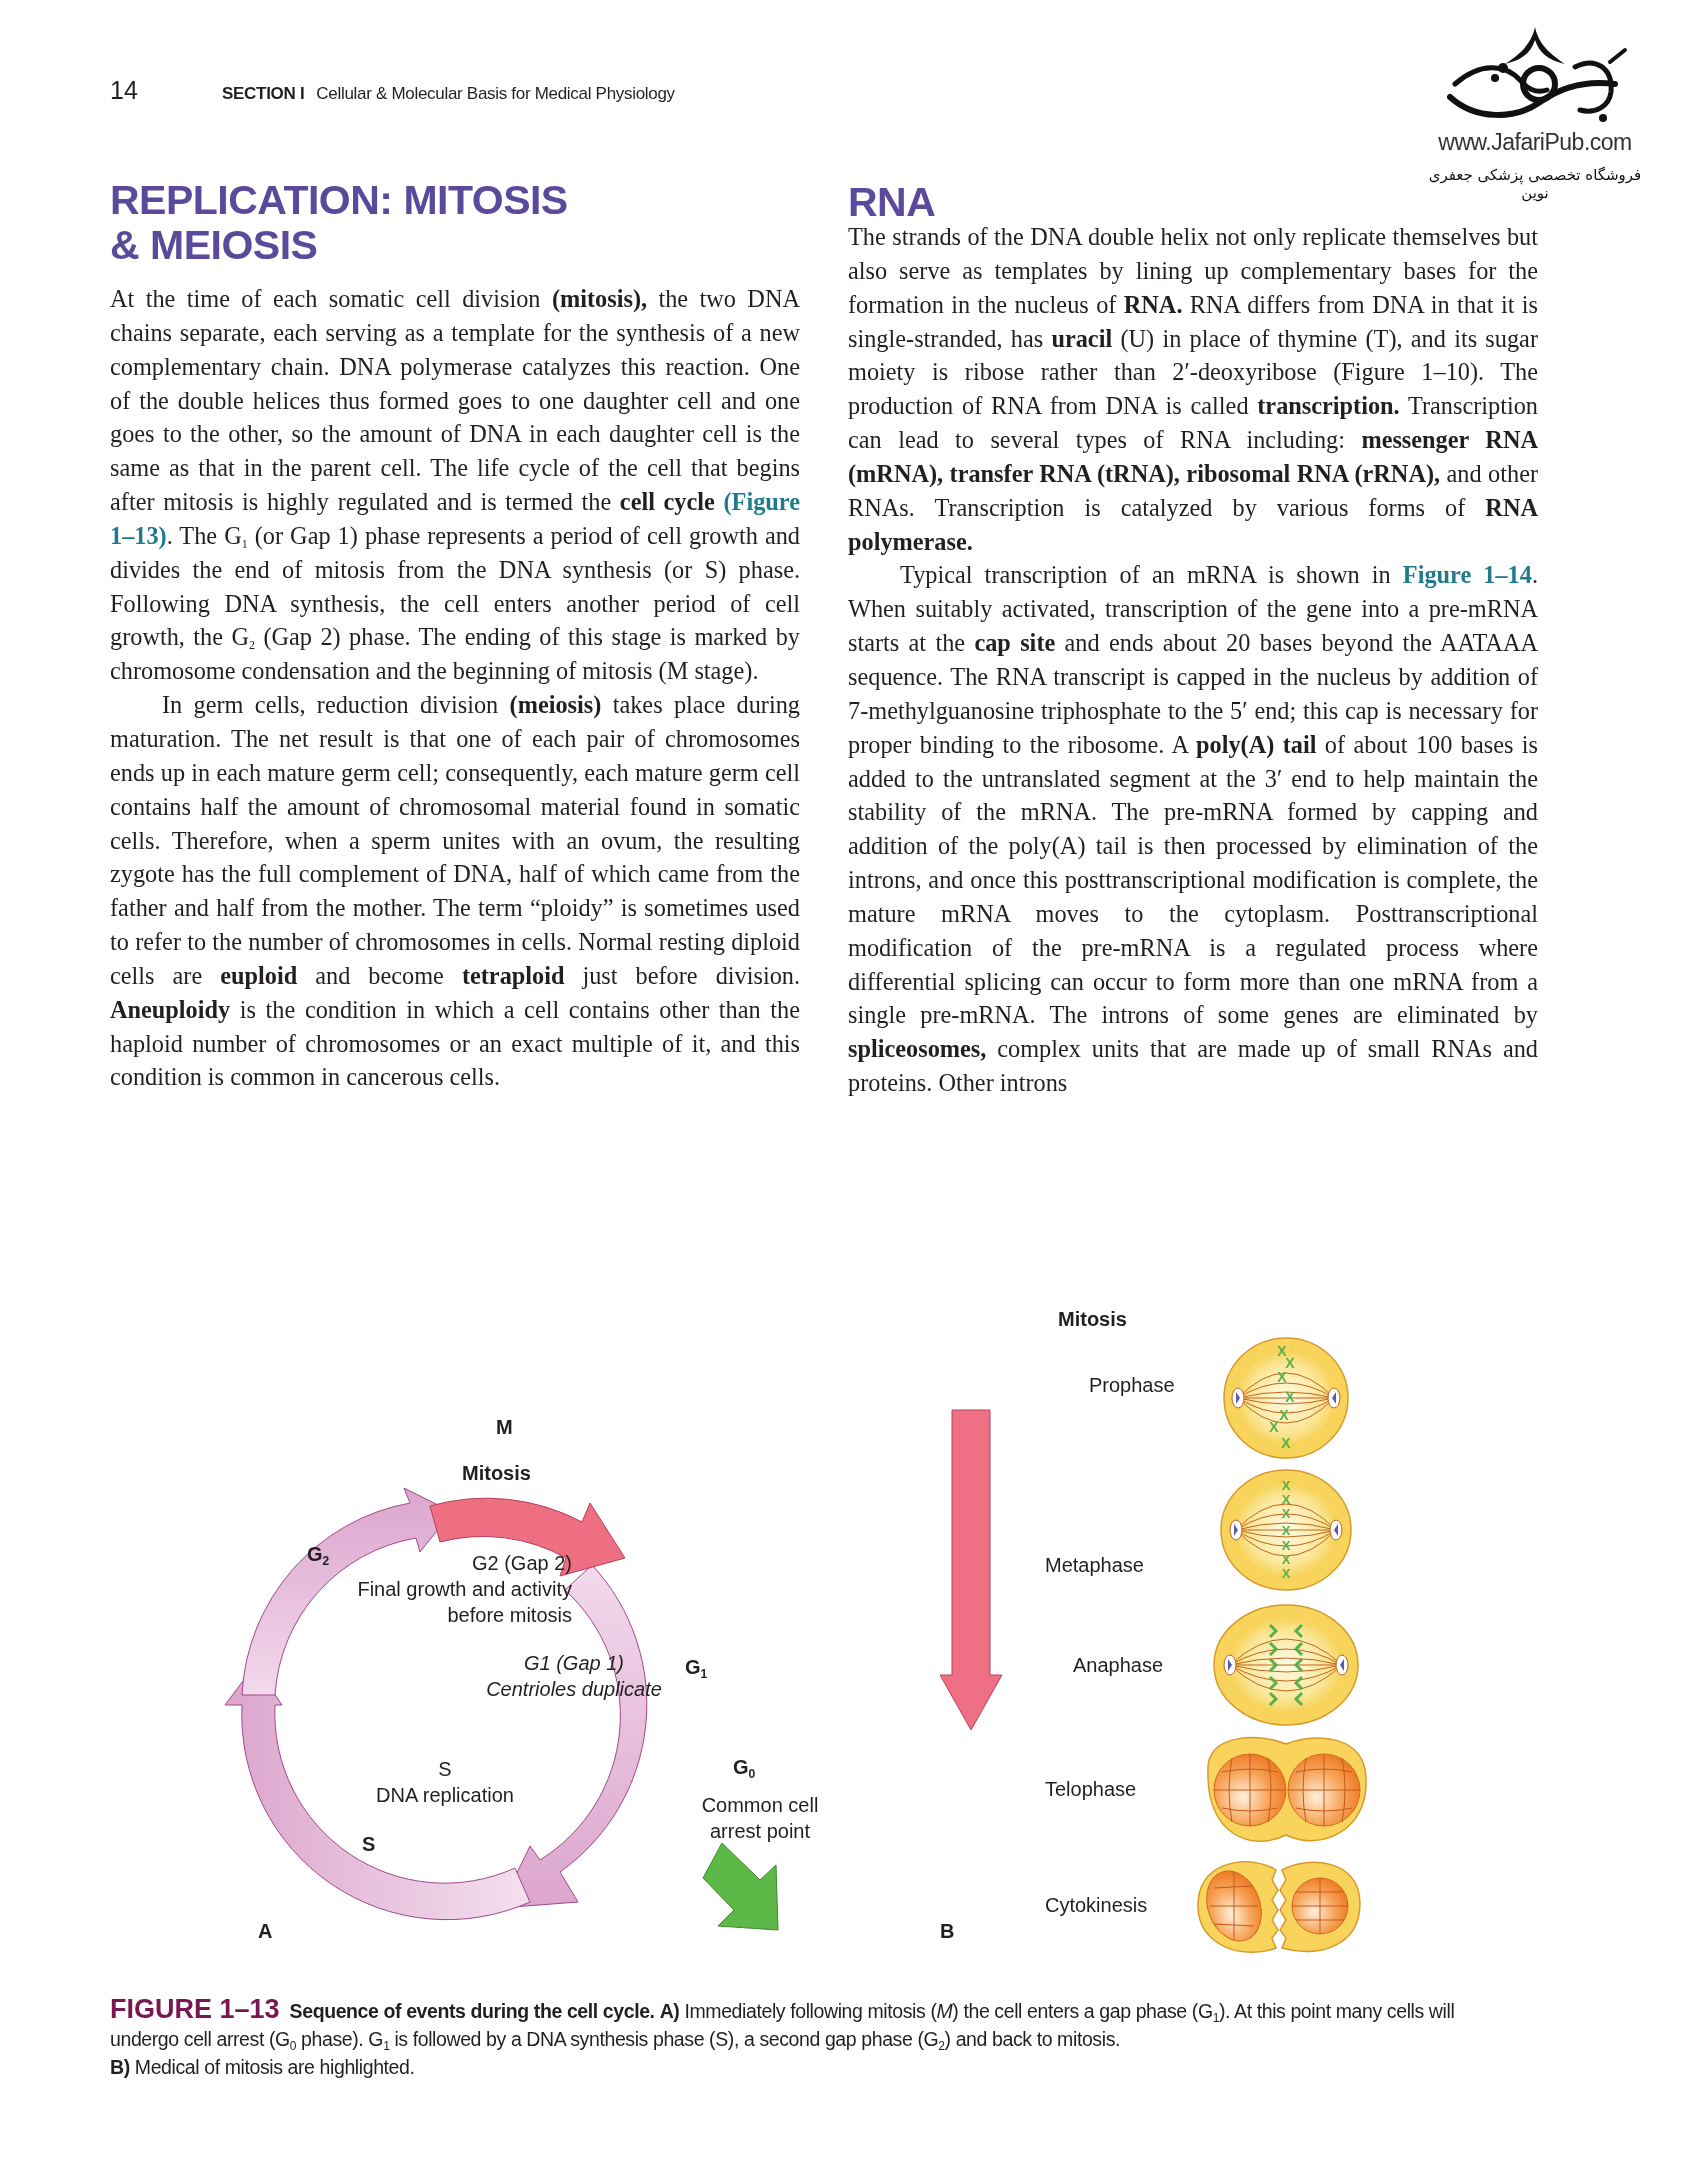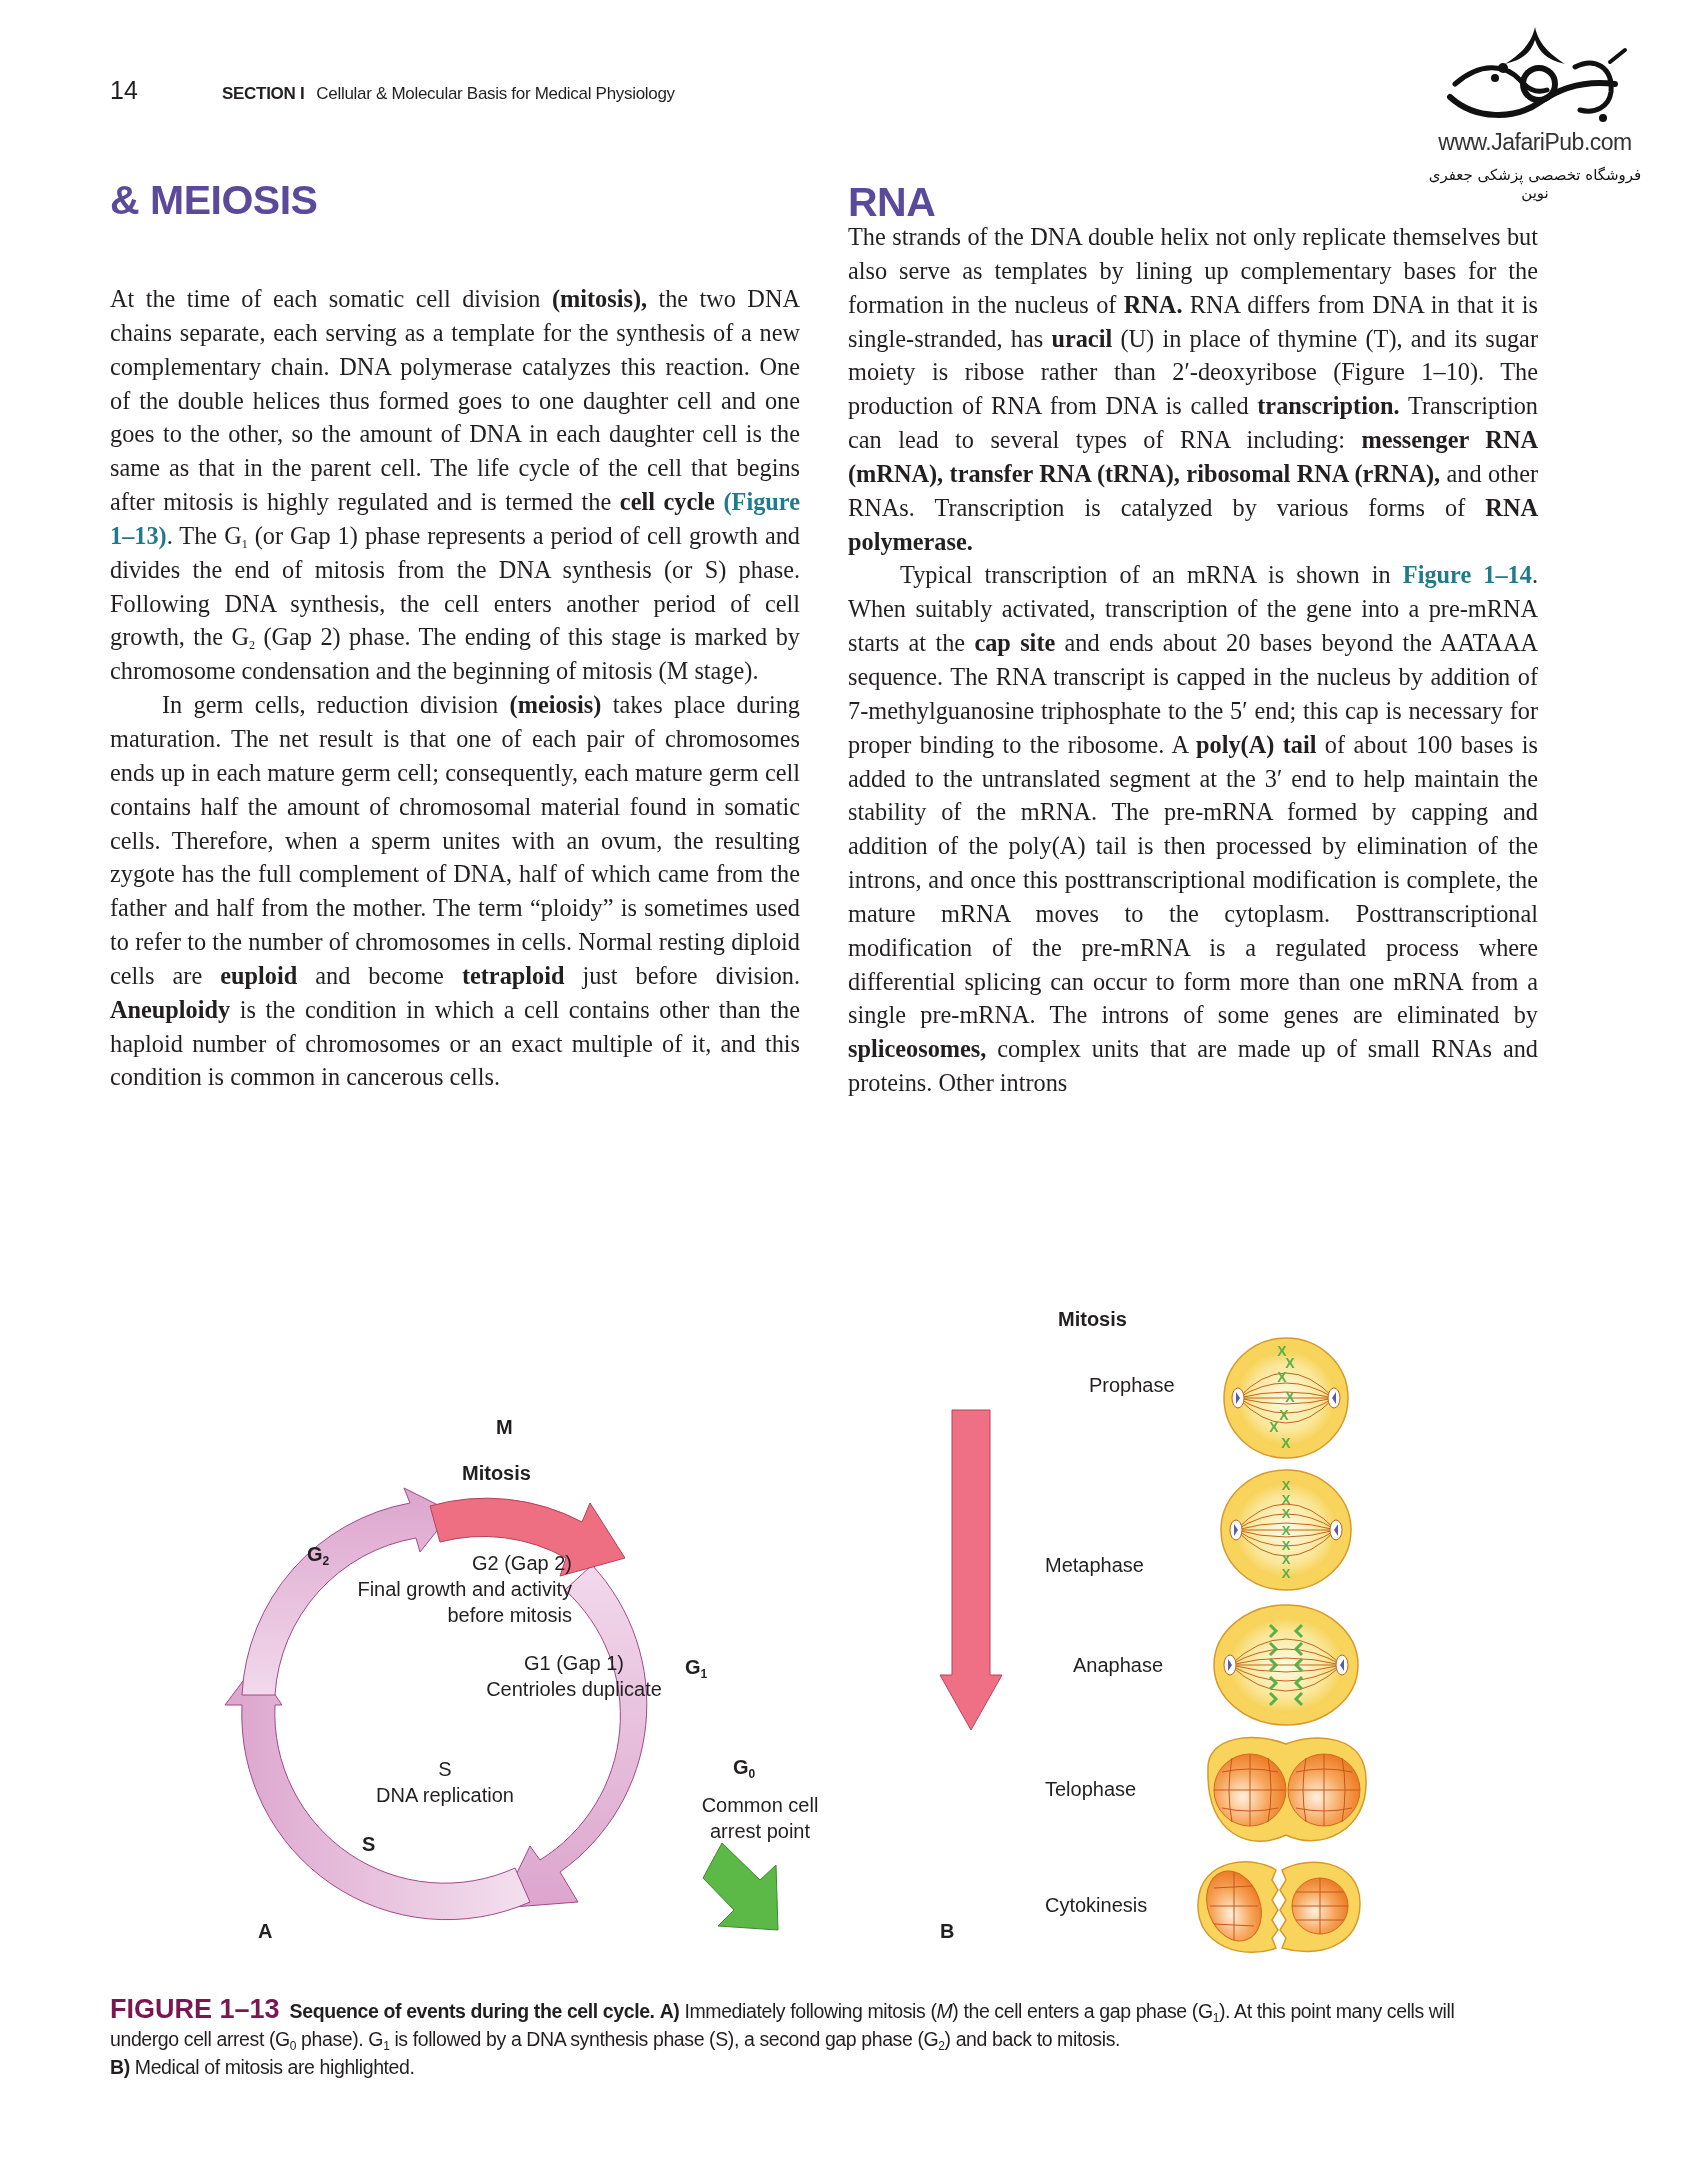--- a/index.html
+++ b/index.html
@@ -51,20 +51,21 @@
     <path d="M175 40 L 190 28" stroke="#111" stroke-width="4" stroke-linecap="round"></path>
     <circle cx="68" cy="46" r="5" fill="#111"></circle>
     <circle cx="60" cy="56" r="4" fill="#111"></circle>
     <circle cx="168" cy="96" r="4" fill="#111"></circle>
   </svg>
   <div class="url">www.JafariPub.com</div>
   <div class="fa">فروشگاه تخصصی پزشکی جعفری نوین</div>
 </div>
 
 <div class="abs h1" style="left:110px; top:178px;">
+  <div>REPLICATION: MITOSIS</div>
   <div>&amp; MEIOSIS</div>
 </div>
 
 <div class="abs col left-col">
   <p><span>At the time of each somatic cell division </span><b>(mitosis),</b><span> the two DNA chains separate, each serving as a template for the synthesis of a new complementary chain. DNA polymerase catalyzes this reaction. One of the double helices thus formed goes to one daughter cell and one goes to the other, so the amount of DNA in each daughter cell is the same as that in the parent cell. The life cycle of the cell that begins after mitosis is highly regulated and is termed the </span><b>cell cycle</b><span class="link"> (Figure 1–13)</span><span>. The G</span><sub>1</sub><span> (or Gap 1) phase represents a period of cell growth and divides the end of mitosis from the DNA synthesis (or S) phase. Following DNA synthesis, the cell enters another period of cell growth, the G</span><sub>2</sub><span> (Gap 2) phase. The ending of this stage is marked by chromosome condensation and the beginning of mitosis (M stage).</span></p>
   <p class="indent"><span>In germ cells, reduction division </span><b>(meiosis)</b><span> takes place during maturation. The net result is that one of each pair of chromosomes ends up in each mature germ cell; consequently, each mature germ cell contains half the amount of chromosomal material found in somatic cells. Therefore, when a sperm unites with an ovum, the resulting zygote has the full complement of DNA, half of which came from the father and half from the mother. The term “ploidy” is sometimes used to refer to the number of chromosomes in cells. Normal resting diploid cells are </span><b>euploid</b><span> and become </span><b>tetraploid</b><span> just before division. </span><b>Aneuploidy</b><span> is the condition in which a cell contains other than the haploid number of chromosomes or an exact multiple of it, and this condition is common in cancerous cells.</span></p>
 </div>
 
 <div class="abs h1" style="left:848px; top:180px;">RNA</div>
 
@@ -220,21 +221,21 @@
   </svg>
 
   <div class="abs fig-label bold" style="left:496px; top:126px;">M</div>
   <div class="abs fig-label bold" style="left:462px; top:172px;">Mitosis</div>
   <div class="abs fig-label bold" style="left:307px; top:253px;"><span>G</span><sub>2</sub></div>
   <div class="abs fig-label" style="left:332px; top:260px; width:240px; text-align:right; line-height:26px;">
     <div>G2 (Gap 2)</div>
     <div>Final growth and activity</div>
     <div>before mitosis</div>
   </div>
-  <div class="abs fig-label" style="left:474px; top:360px; width:200px; text-align:center; line-height:26px;">
+  <div class="abs fig-label" style="left:474px; top:360px; width:200px; text-align:center; line-height:26px;font-style:italic;">
     <div>G1 (Gap 1)</div>
     <div>Centrioles duplicate</div>
   </div>
   <div class="abs fig-label bold" style="left:685px; top:366px;"><span>G</span><sub>1</sub></div>
   <div class="abs fig-label" style="left:365px; top:466px; width:160px; text-align:center; line-height:26px;">
     <div>S</div>
     <div>DNA replication</div>
   </div>
   <div class="abs fig-label bold" style="left:362px; top:543px;">S</div>
   <div class="abs fig-label bold" style="left:733px; top:466px;"><span>G</span><sub>0</sub></div>

